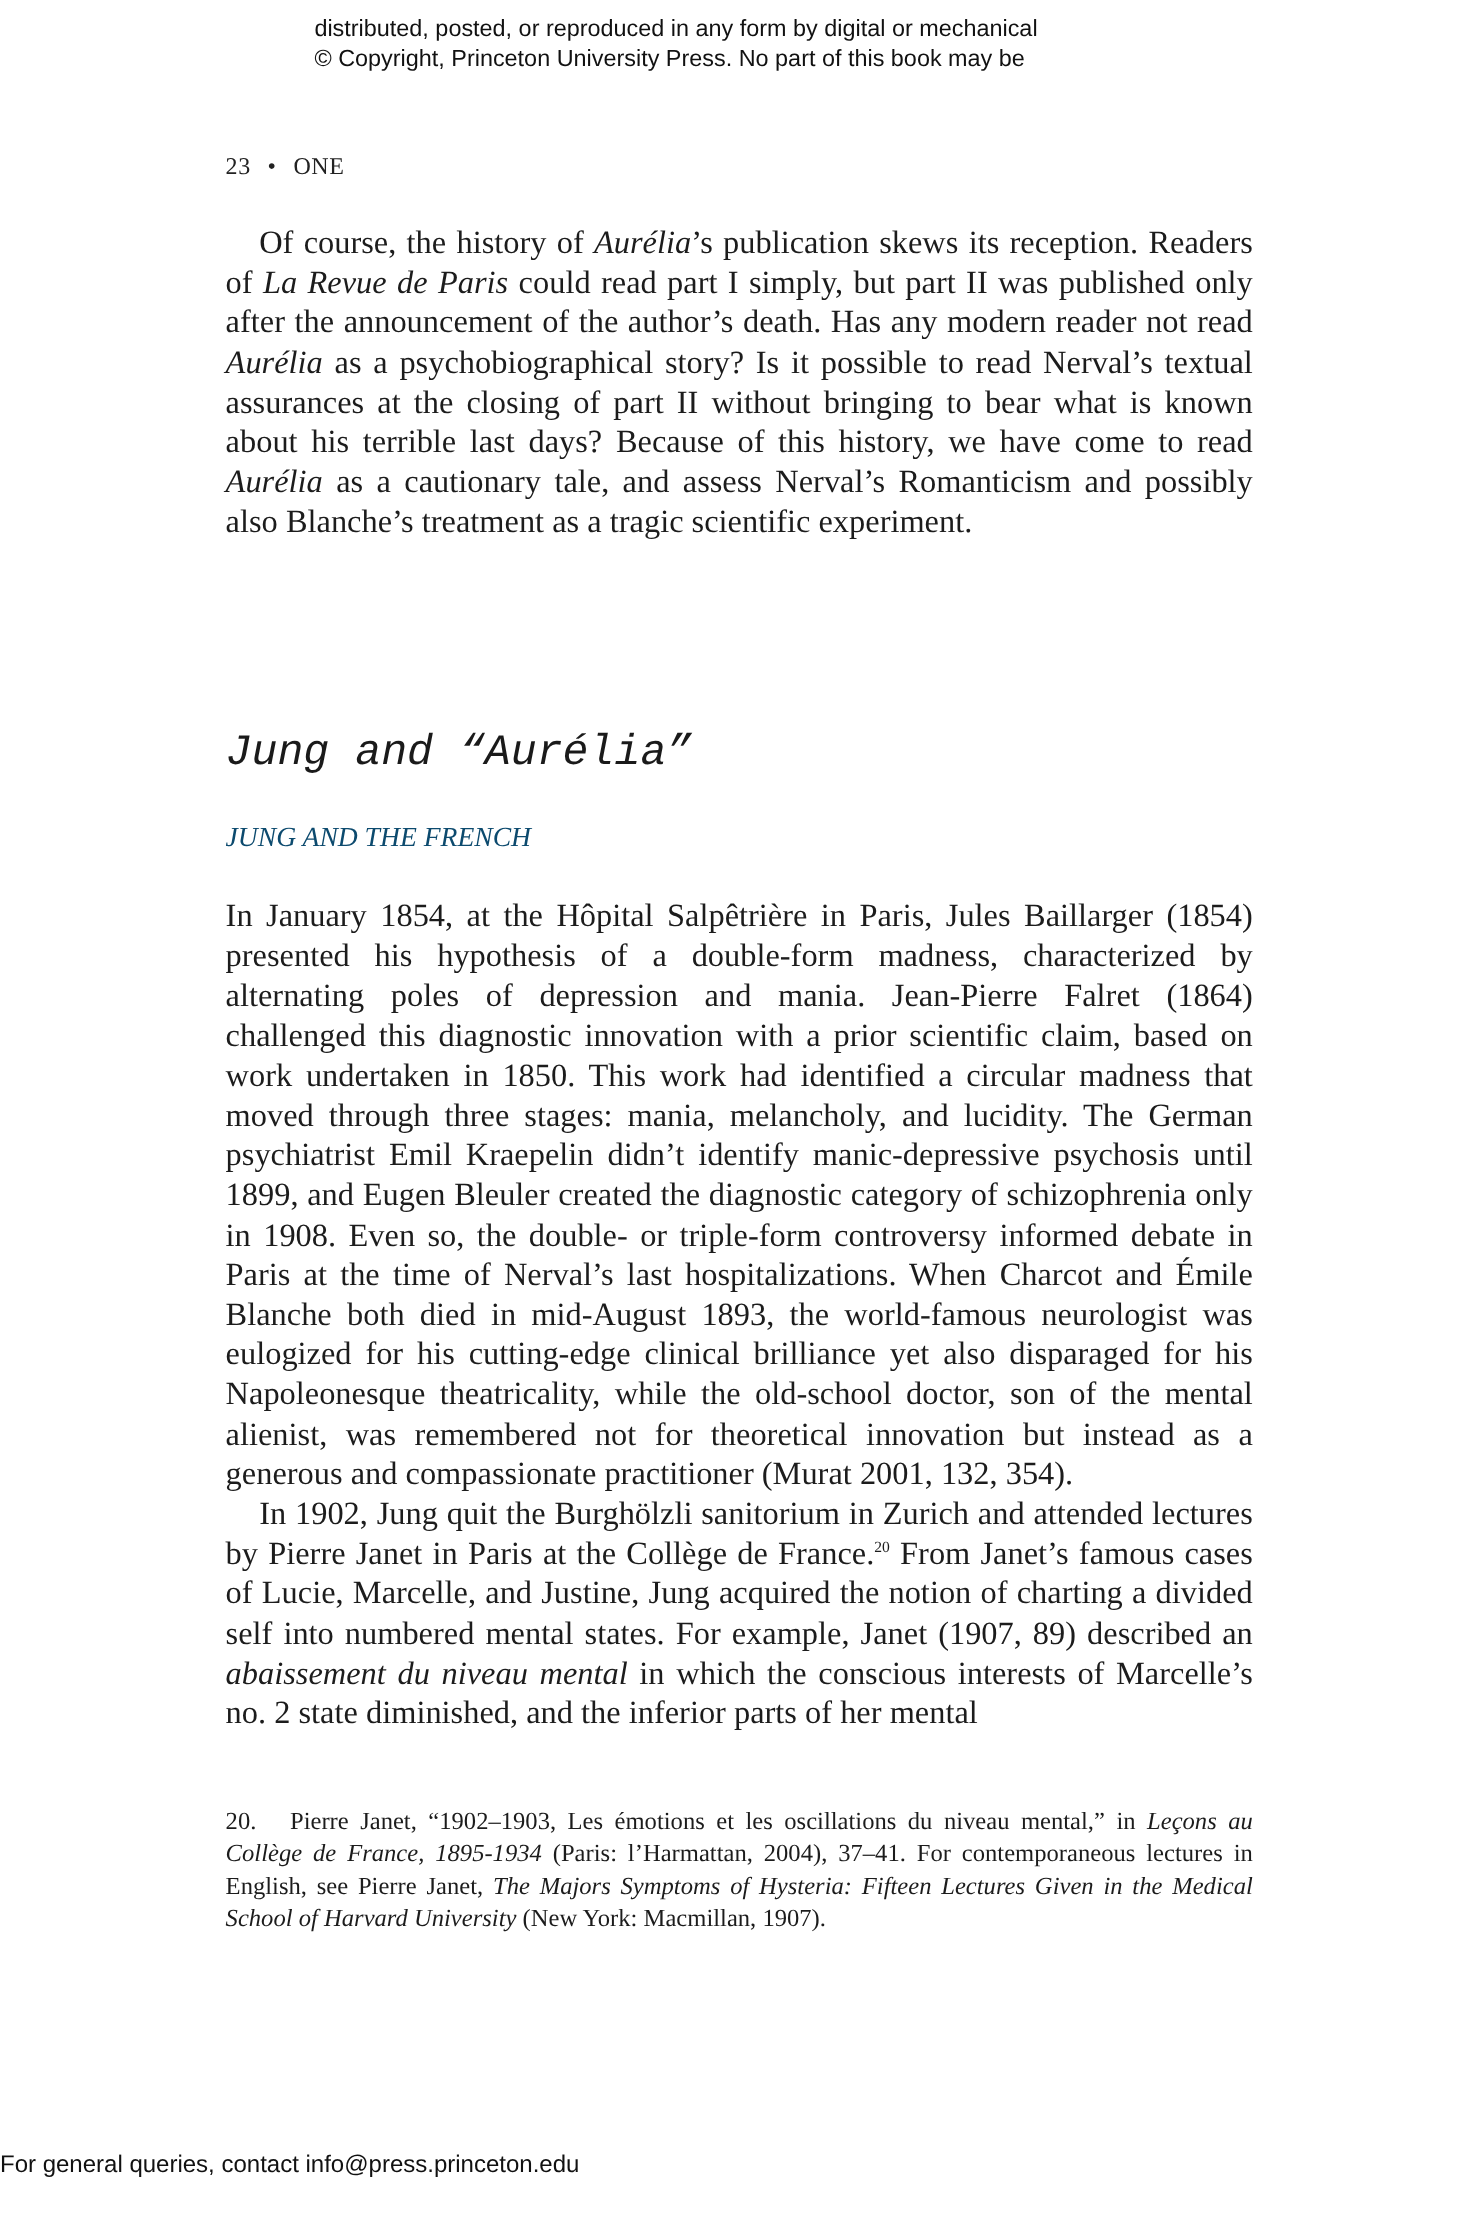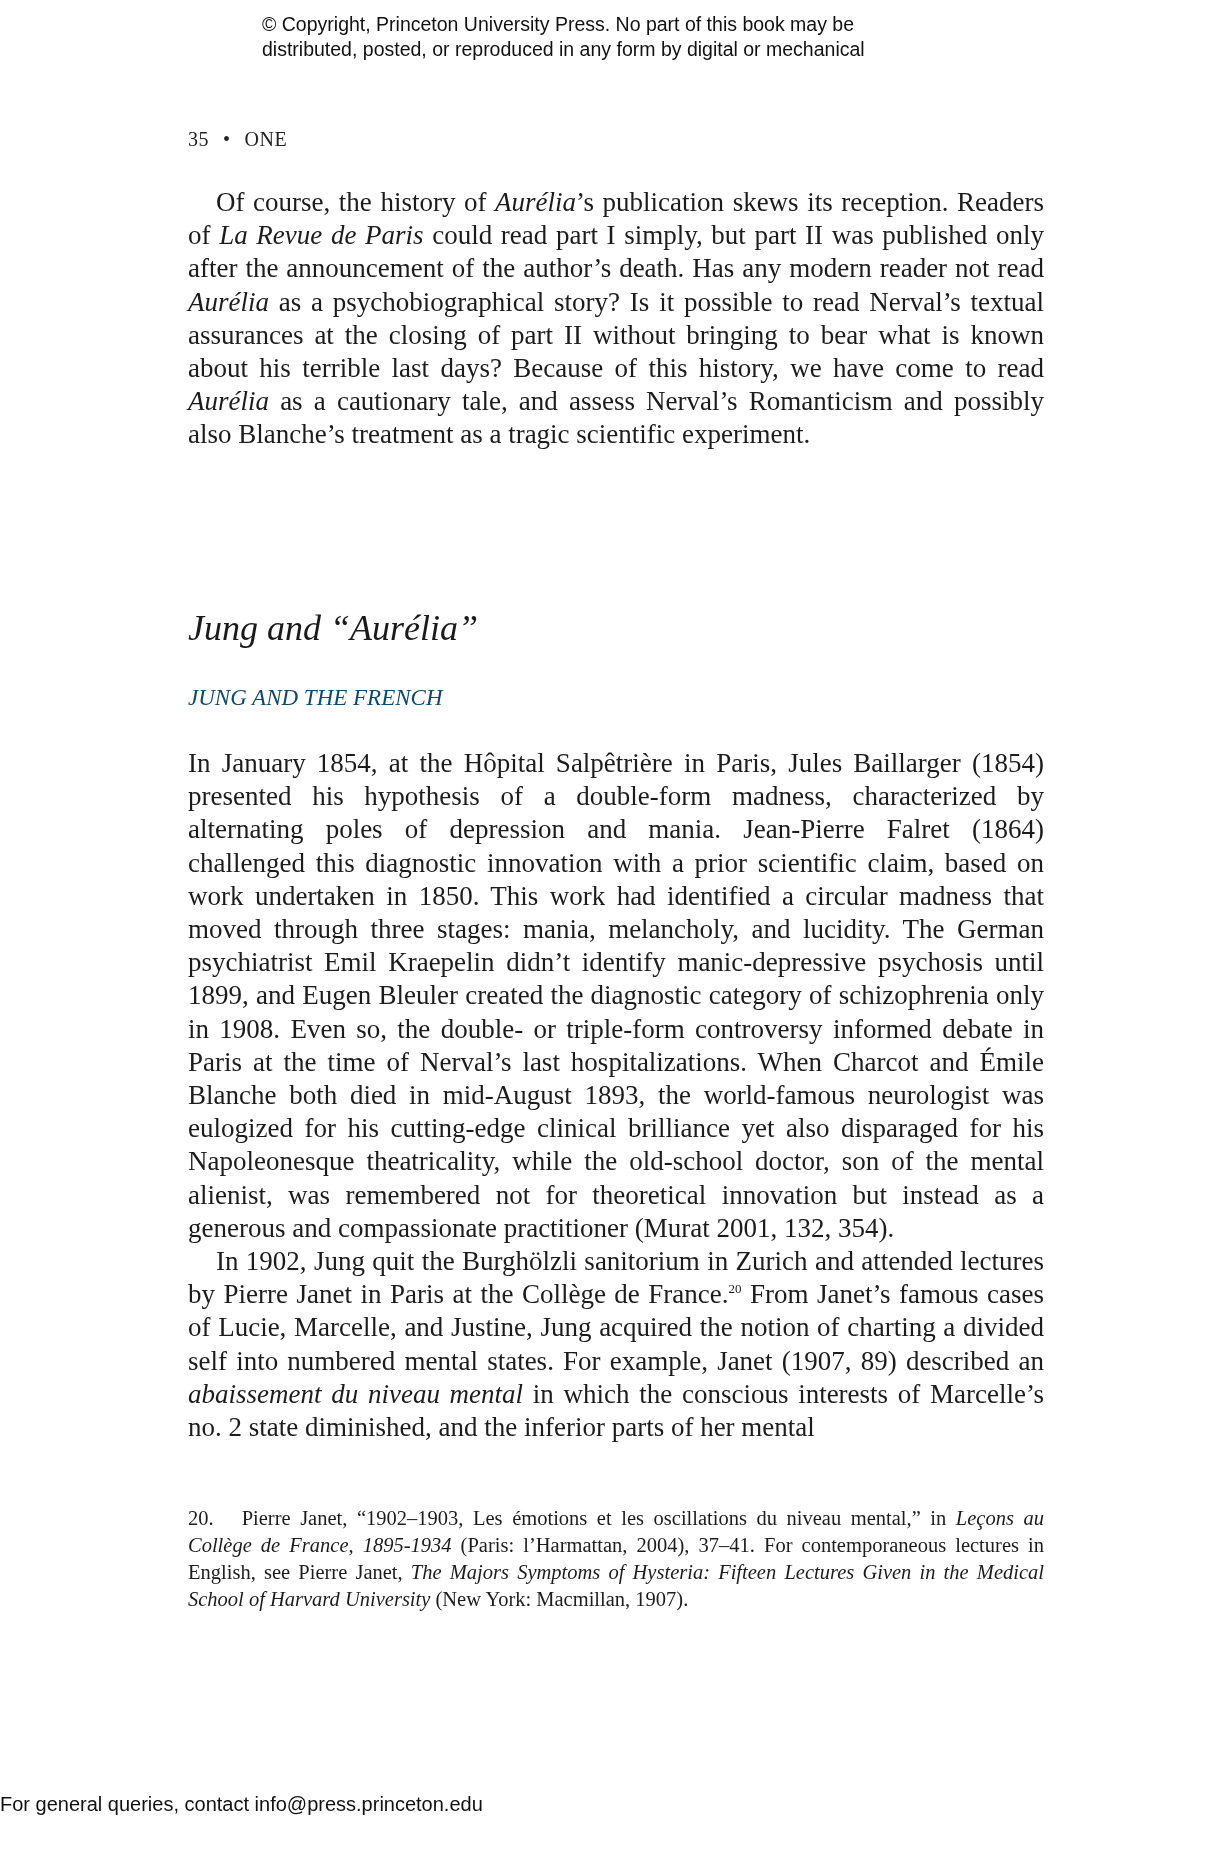--- a/index.html
+++ b/index.html
@@ -48,21 +48,21 @@
       margin: 0;
     }
     .text-block p.indent {
       text-indent: 28px;
     }
     .block1 { top: 186px; }
     .section-title {
       position: absolute;
       left: 188px;
       top: 607px;
-      font-family: Liberation Serif, serif;
+      font-family: Liberation Mono, monospace;
       font-style: italic;
       font-size: 36px;
       color: #1a1a1a;
     }
     .subsection-title {
       position: absolute;
       left: 188px;
       top: 685px;
       font-family: "Liberation Serif", serif;
       font-style: italic;
@@ -92,26 +92,26 @@
       text-align: left;
       font-family: "Liberation Sans", sans-serif;
       font-size: 20px;
       color: #111;
     }
   </style>
 </head>
 <body>
 
 <div class="copyright">
+  <div>distributed, posted, or reproduced in any form by digital or mechanical</div>
   <div>© Copyright, Princeton University Press. No part of this book may be</div>
-  <div>distributed, posted, or reproduced in any form by digital or mechanical</div>
 </div>
 
 <div class="running-head">
-  <span>35</span><span class="bullet">•</span><span>ONE</span>
+  <span>23</span><span class="bullet">•</span><span>ONE</span>
 </div>
 
 <div class="text-block block1">
   <p class="indent"><span>Of course, the history of </span><i>Aurélia</i><span>’s publication skews its reception. Readers of </span><i>La Revue de Paris</i><span> could read part I simply, but part II was published only after the announcement of the author’s death. Has any modern reader not read </span><i>Aurélia</i><span> as a psychobiographical story? Is it possible to read Nerval’s textual assurances at the closing of part II without bringing to bear what is known about his terrible last days? Because of this history, we have come to read </span><i>Aurélia</i><span> as a cautionary tale, and assess Nerval’s Romanticism and possibly also Blanche’s treatment as a tragic scientific experiment.</span></p>
 </div>
 
 <div class="section-title">Jung and “Aurélia”</div>
 <div class="subsection-title">JUNG AND THE FRENCH</div>
 
 <div class="text-block block2">

